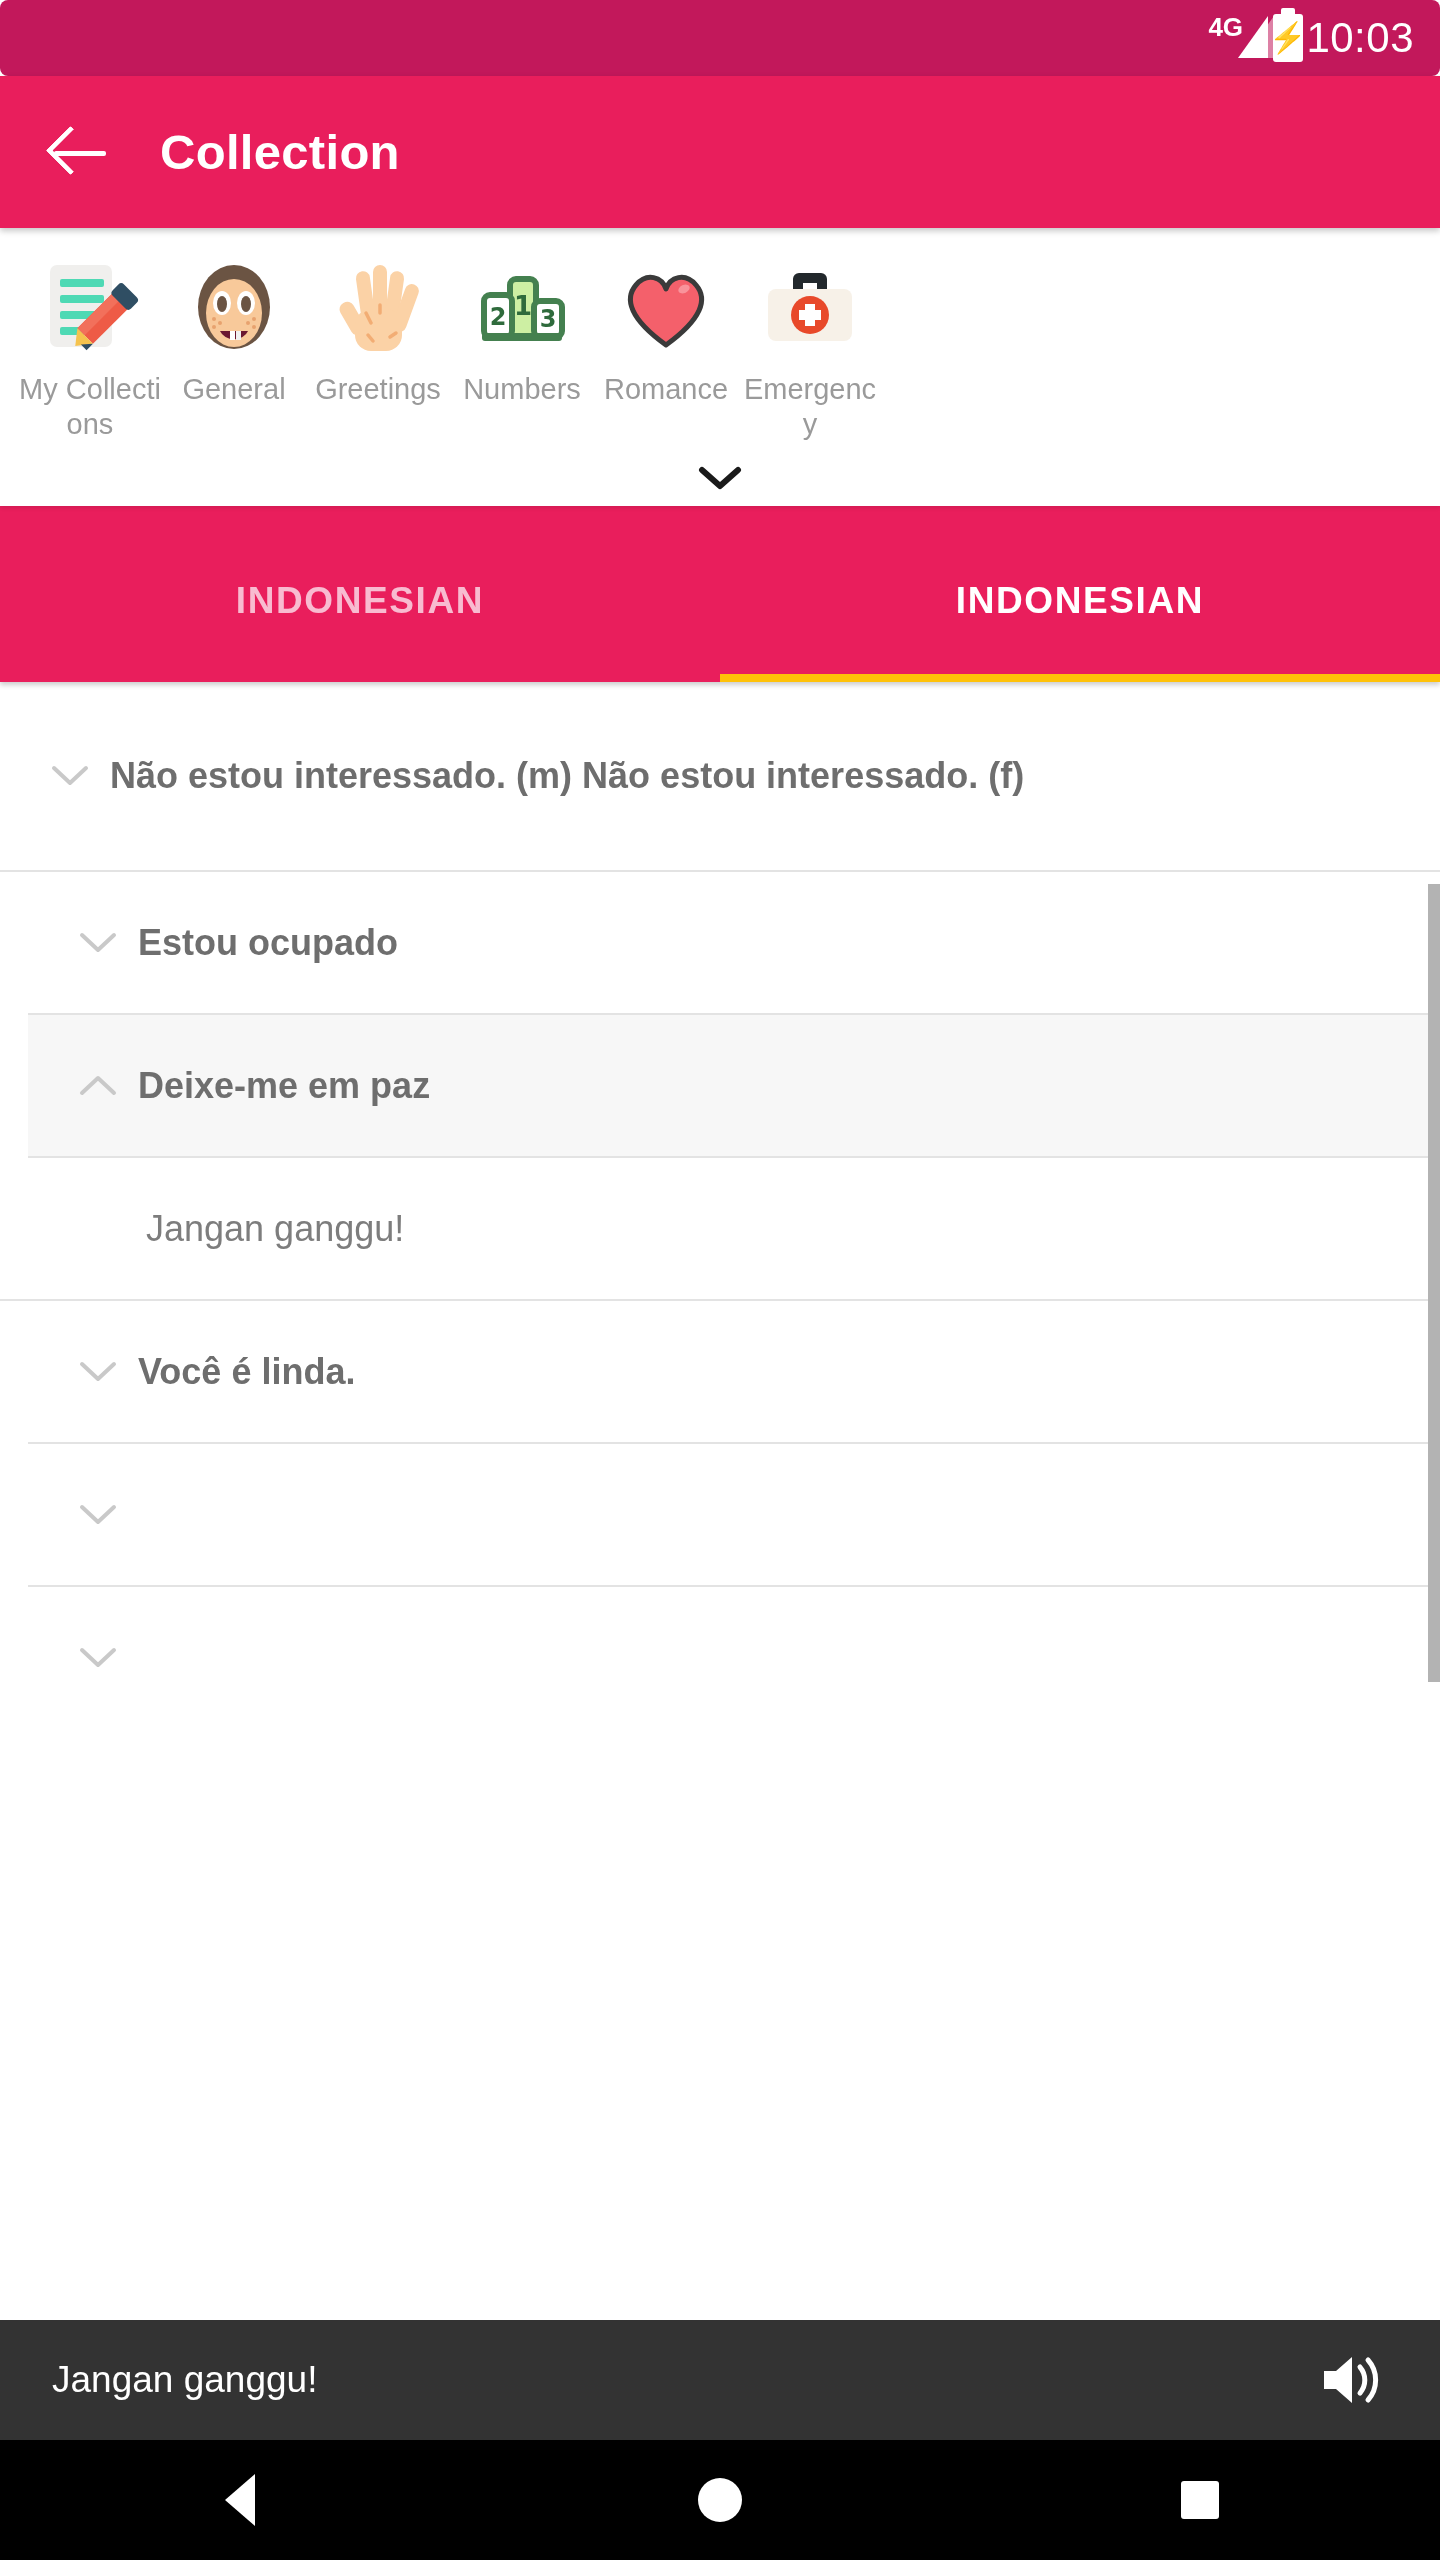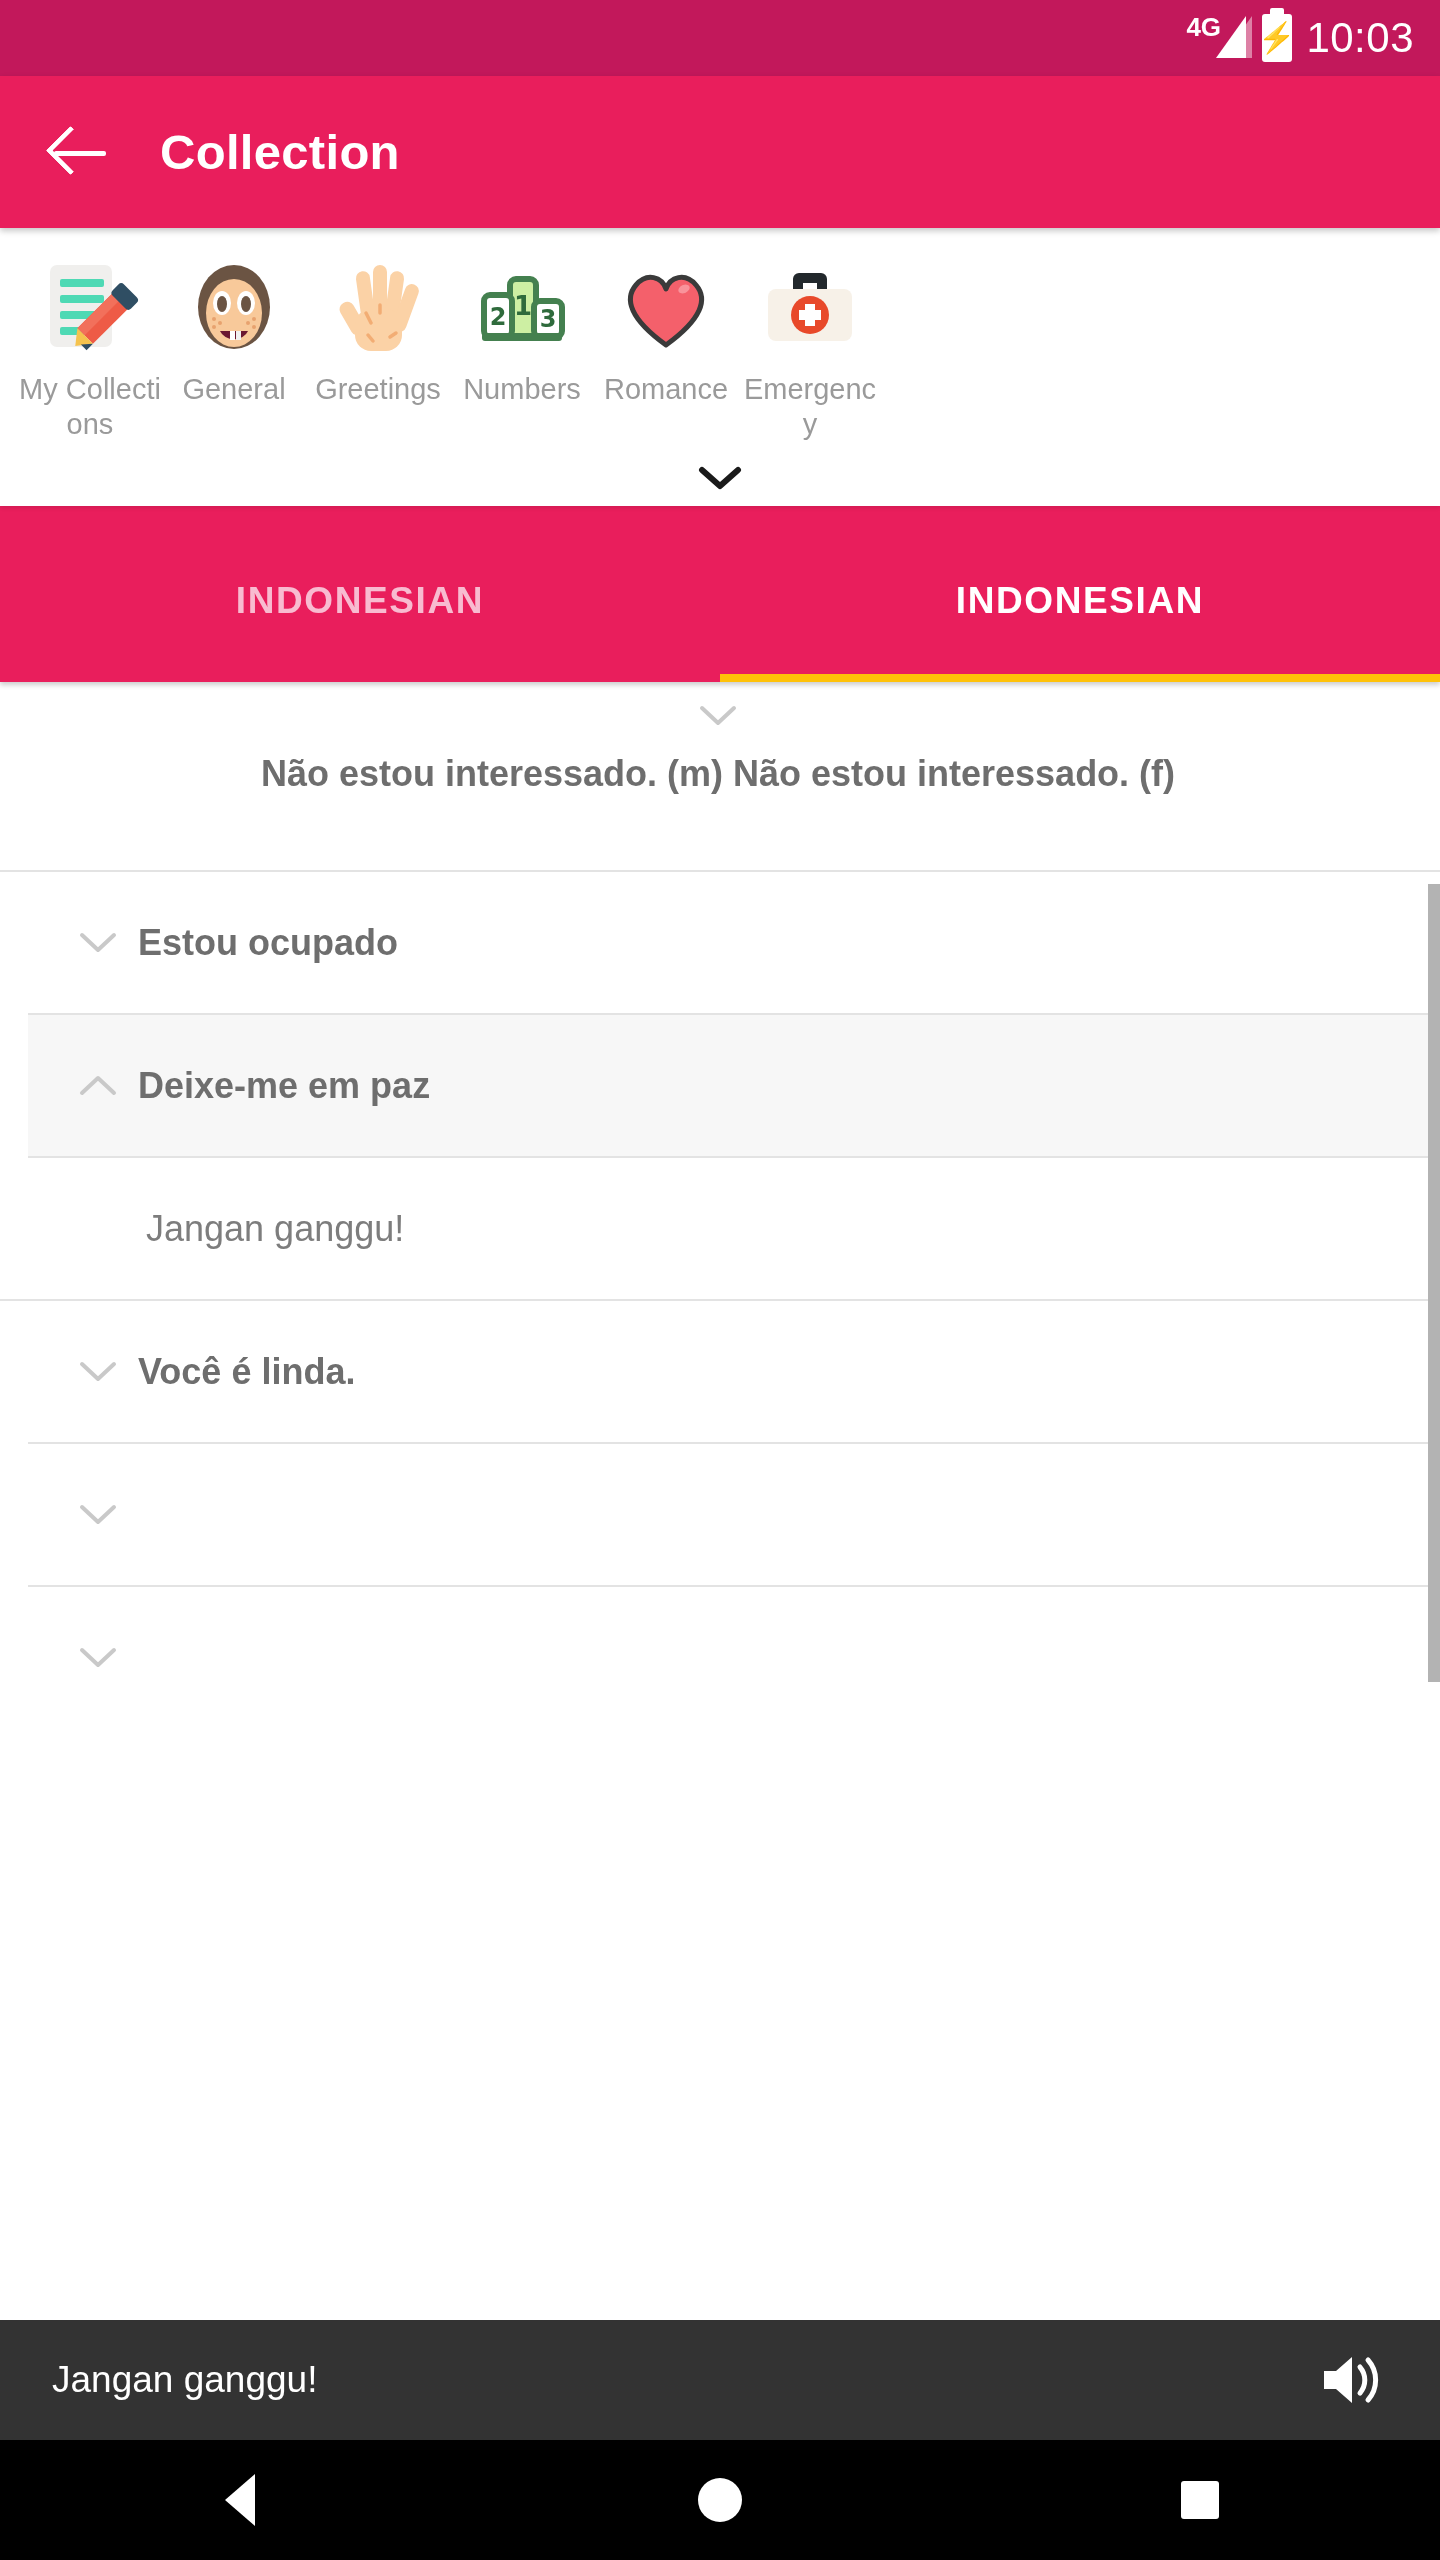--- a/index.html
+++ b/index.html
@@ -9,21 +9,21 @@
     background:#ffffff;
     overflow:hidden;
     position:relative;
   }
 
   
   .status-bar{
     height:76px; width:100%;
     background:#C2185B;
     display:flex; align-items:center; justify-content:flex-end;
-    padding-right:26px; gap:14px;
+    padding-right:26px; gap:3px;border-radius:8px;
   }
   .sig-wrap{ position:relative; width:62px; height:52px; }
   .sig-4g{
     position:absolute; left:0; top:2px;
     color:#fff; font-size:26px; font-weight:bold; line-height:1;
   }
   .sig-tri{
     position:absolute; right:2px; bottom:6px;
     width:0;height:0;border-left:30px solid transparent;border-bottom:42px solid #ffffff;
   }
@@ -112,21 +112,21 @@
   .row.expanded-head{ background:#f7f7f7; }
   .row .chev{
     flex:0 0 68px; display:flex; align-items:center; justify-content:center;
     cursor:pointer;
   }
   .row .chev svg{ width:38px; height:24px; }
   .row .txt{
     font-size:36px; font-weight:bold; color:#6e6e6e; line-height:1.32;
     padding:0 6px; flex:1;
   }
-  .row.tall{ height:190px; align-items:center;flex-direction:column; }
+  .row.tall{ height:190px; align-items:center; }
   .row.std{ height:143px;margin-left:28px; }
   .row.sub{ height:143px; padding-left:140px; }
   .row.sub .txt{ font-weight:normal; color:#7d7d7d; font-size:36px; }
 
   .list-scrollbar{
     position:absolute; right:0; width:12px; background:#b3b3b3;
     border-radius:0;
   }
 
   

